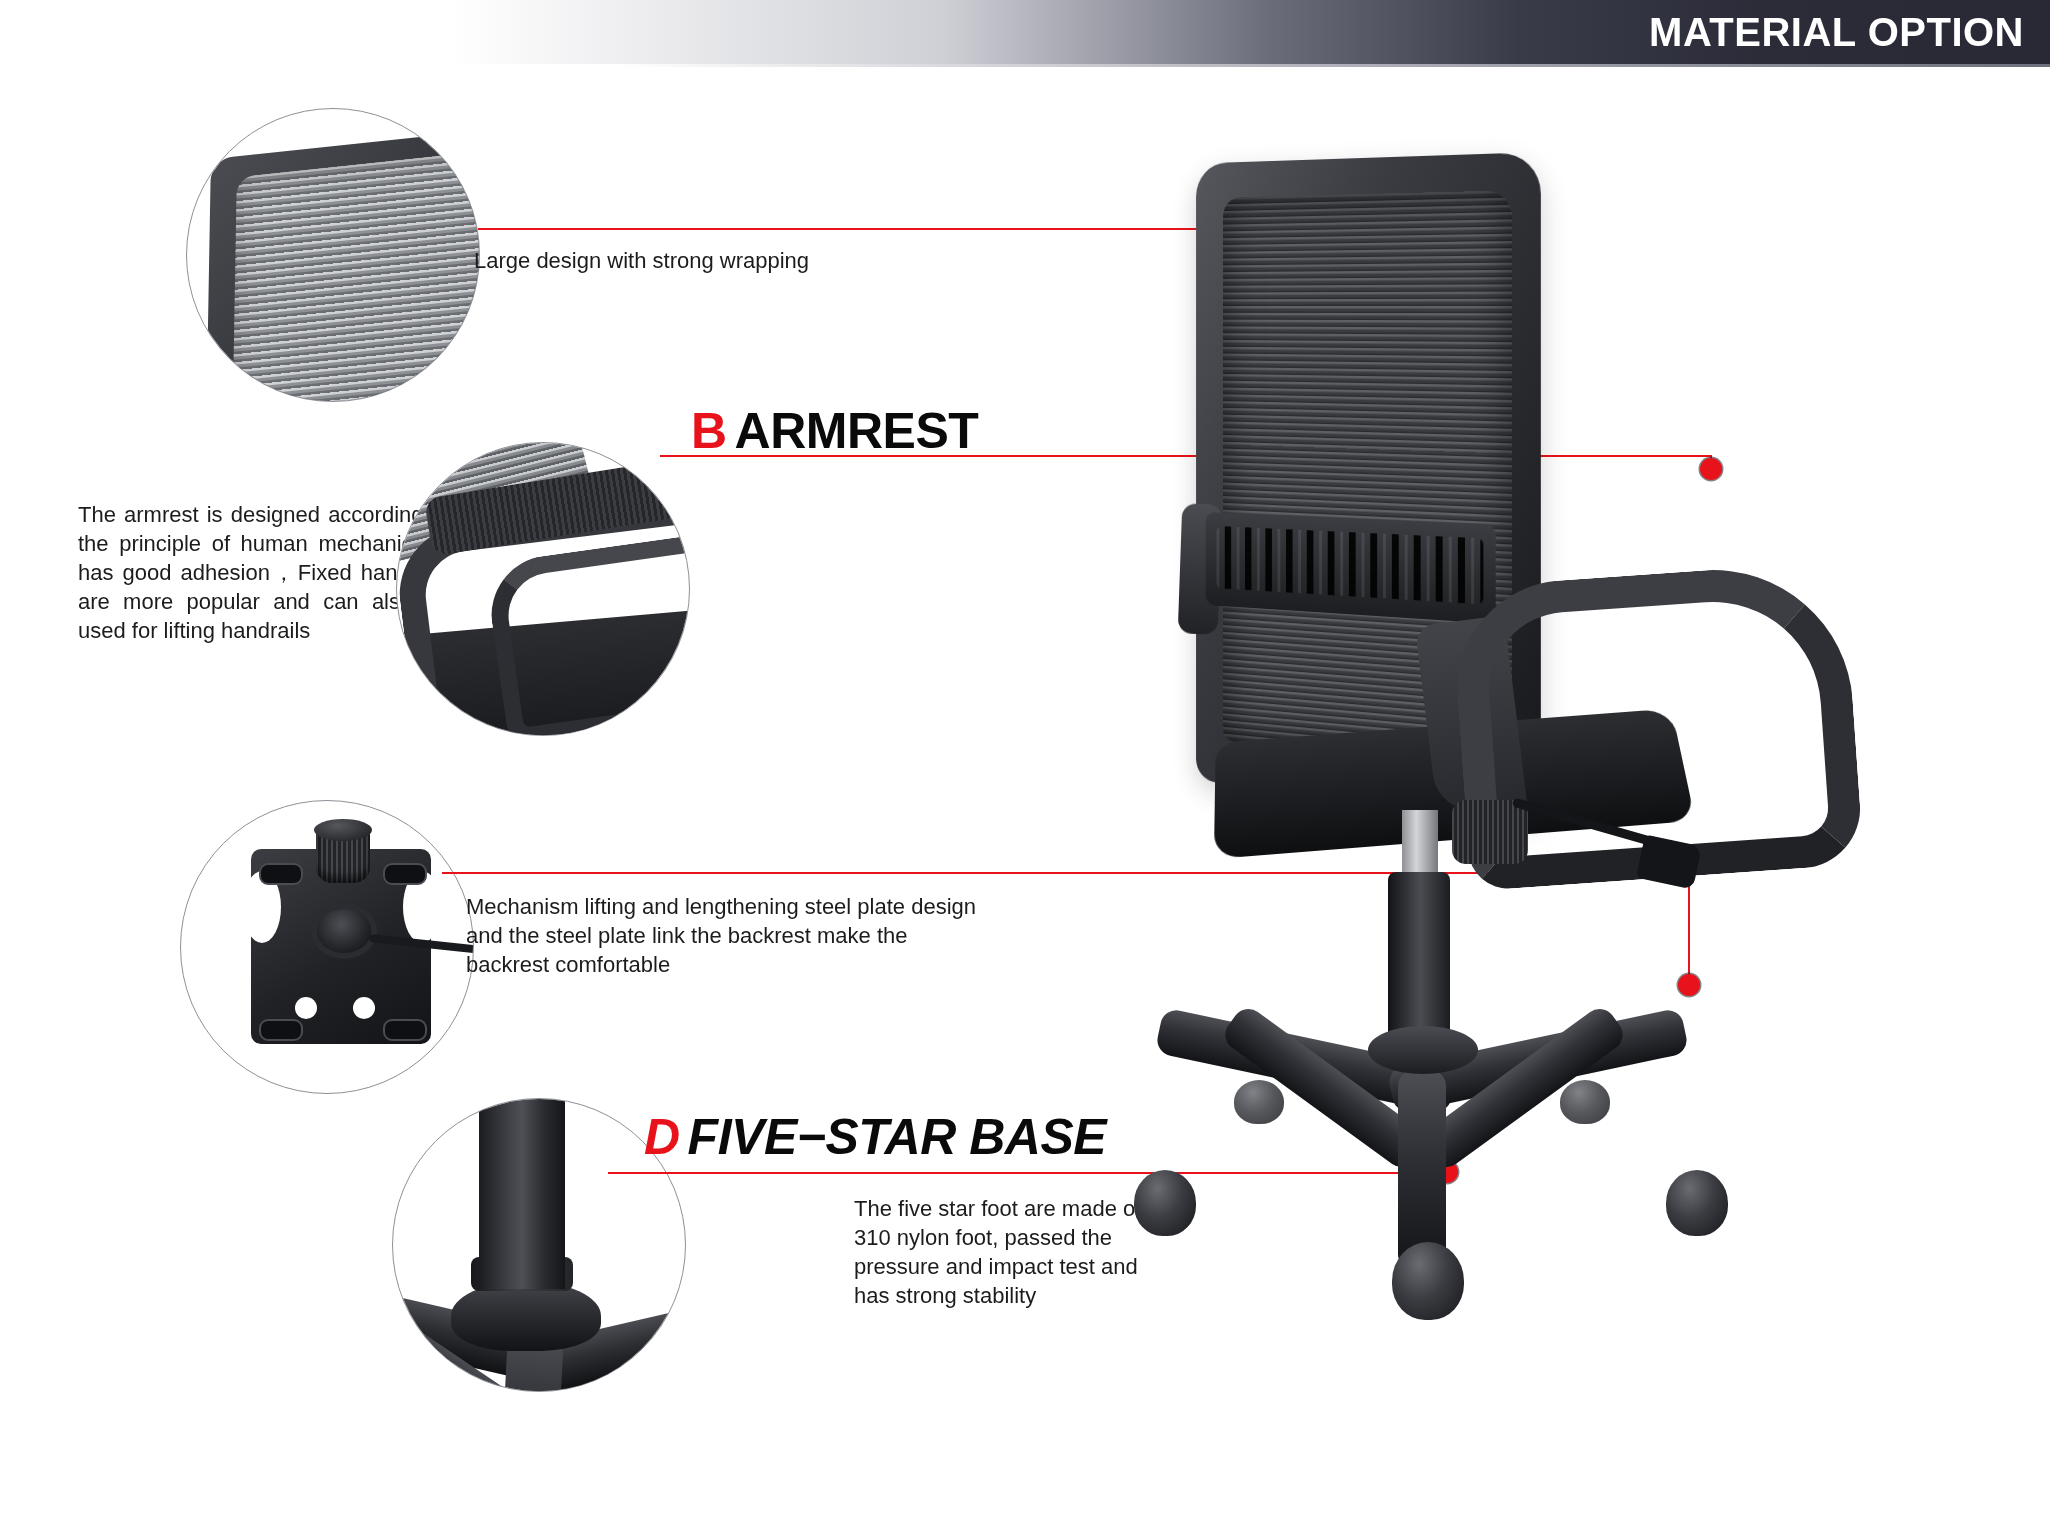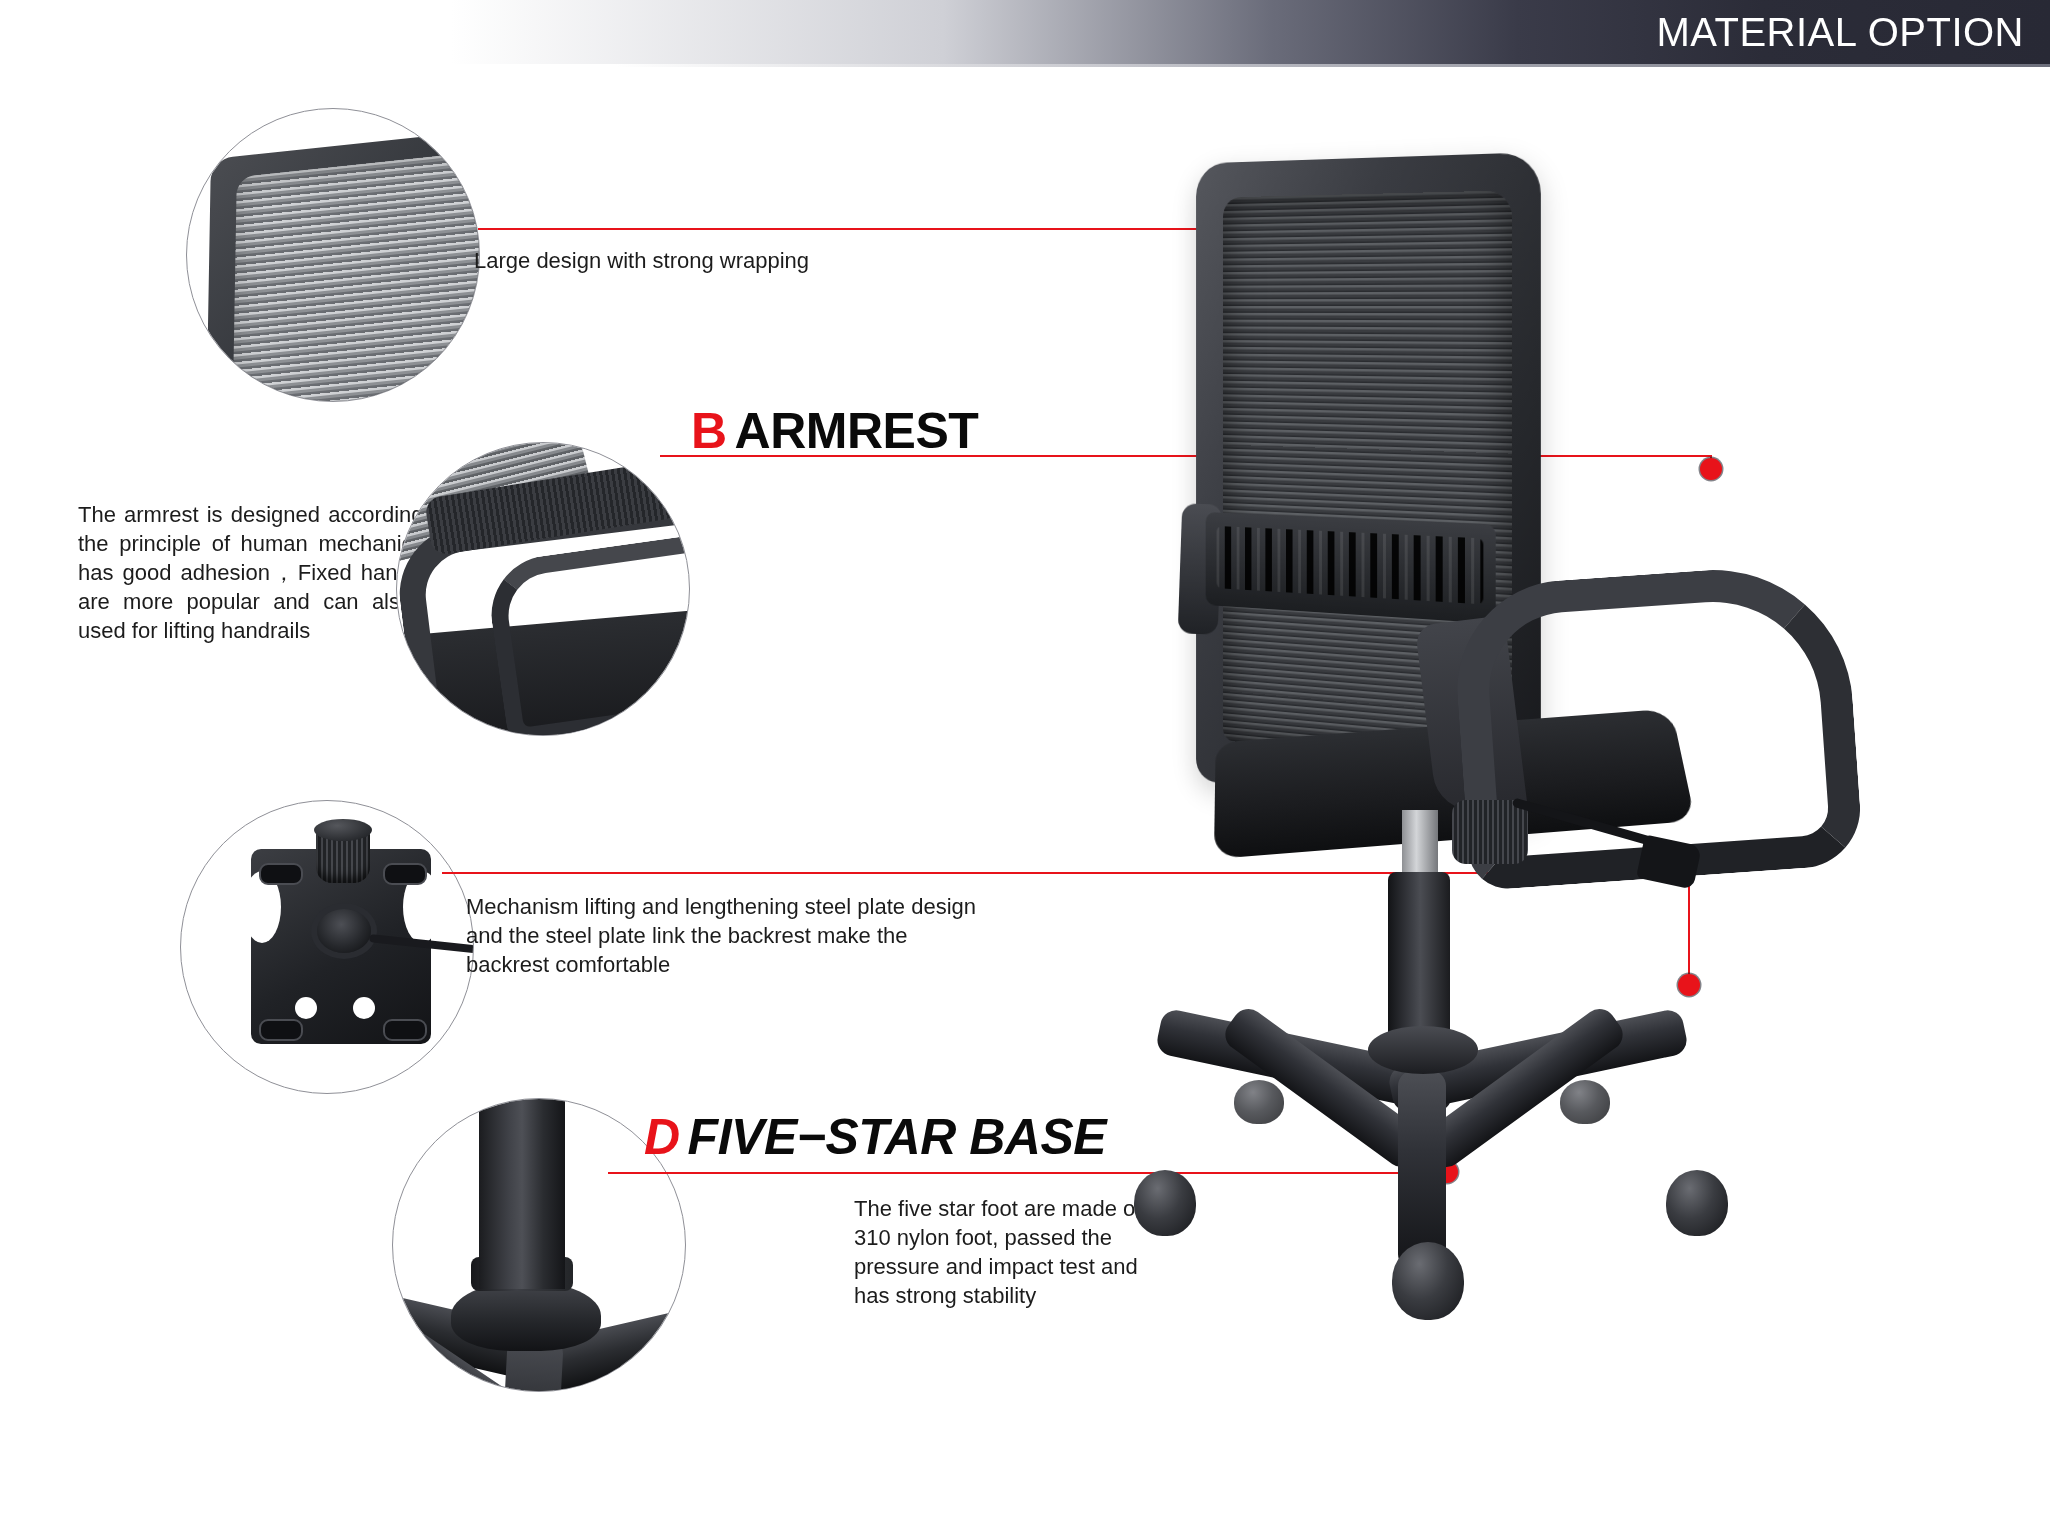--- a/index.html
+++ b/index.html
@@ -36,21 +36,21 @@
         #2b2c38 86%,
         #282935 100%);
   }
   .header-title {
     position: absolute;
     right: 26px;
     top: 50%;
     transform: translateY(-50%);
     color: #ffffff;
     font-size: 40px;
-    font-weight: normal;
+    font-weight: bold;
     letter-spacing: 0.5px;
     white-space: nowrap;
   }
   .header-underline {
     position: absolute;
     left: 0;
     top: 64px;
     width: 2050px;
     height: 3px;
     background: linear-gradient(to right, #ffffff 0%, #ffffff 30%, #b9bac2 60%, #6d6f7c 100%);

